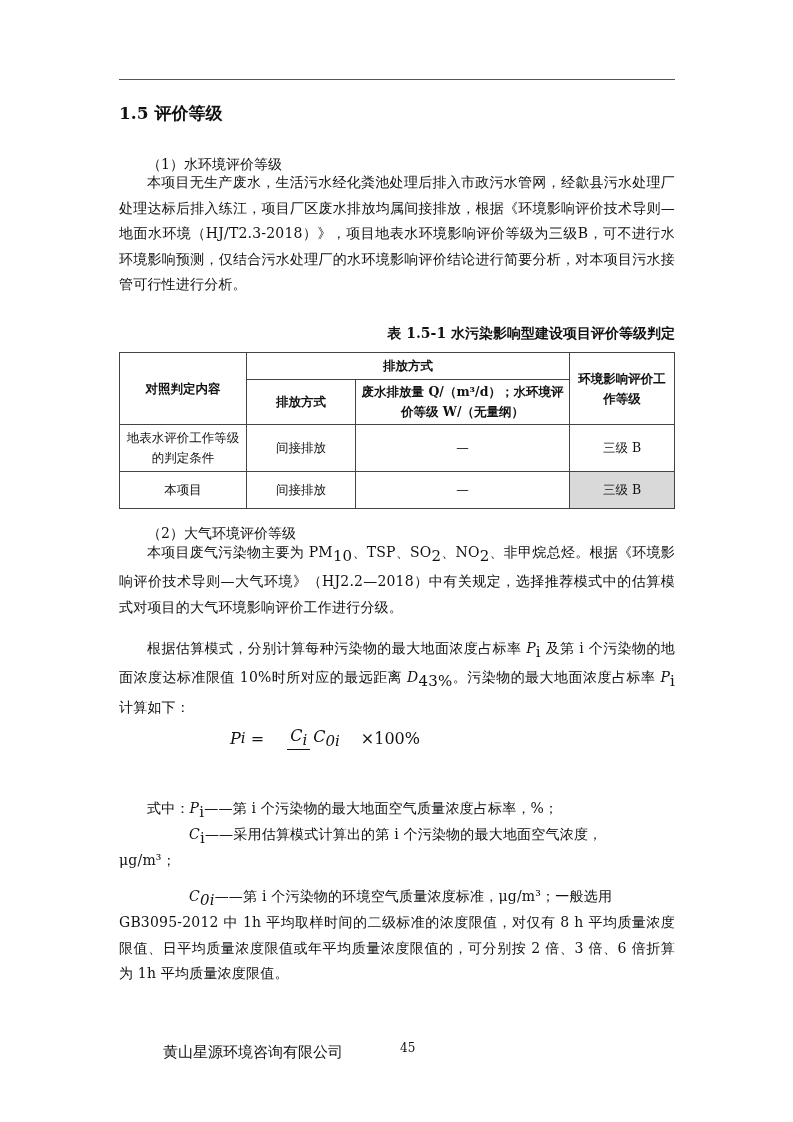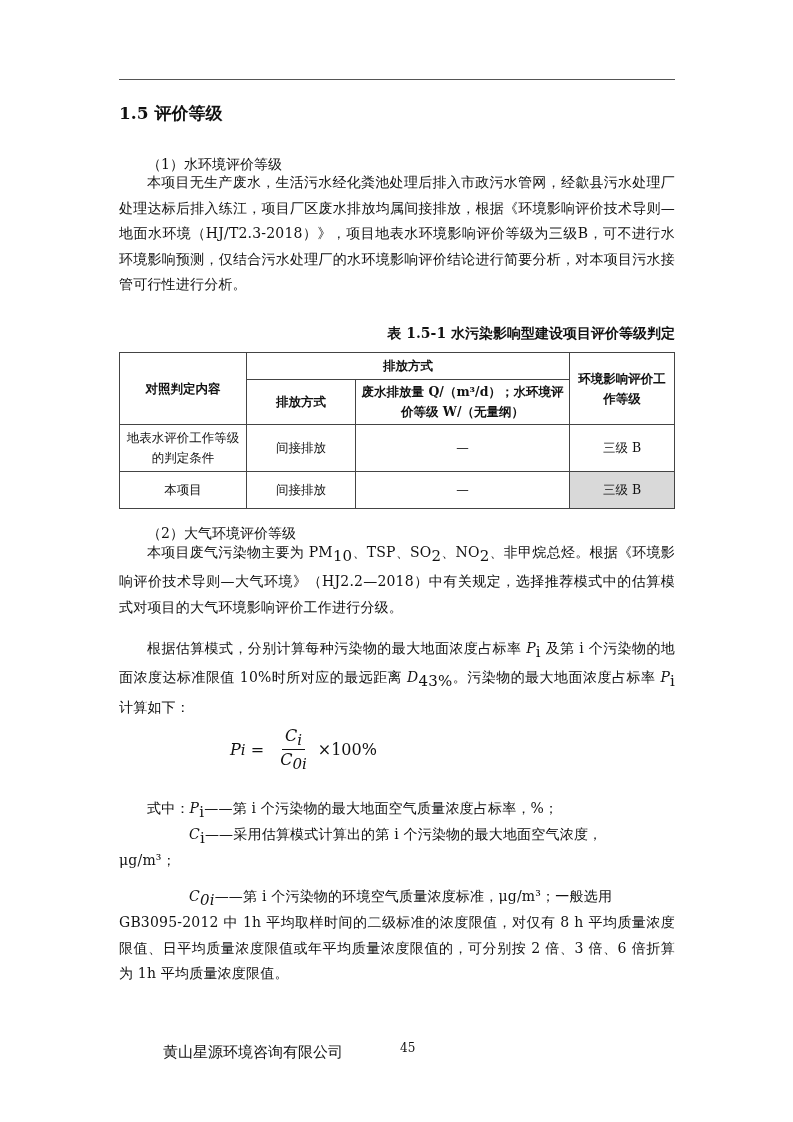--- a/index.html
+++ b/index.html
@@ -9,21 +9,21 @@
   .page { position: absolute; left: 119px; top: 0; width: 556px; }
   .h2 { position: absolute; left: 0; top: 102px; font-family: "DejaVu Serif", serif; font-weight: bold; font-size: 17px; letter-spacing: 0px; }
   .sub { position: absolute; left: 28px; font-size: 14px; margin-top: 10px; }
   .para { position: absolute; left: 0; width: 556px; font-size: 14px; line-height: 25.6px; text-indent: 28px; text-align: justify; letter-spacing: 0.2px; }
   .caption { position: absolute; left: 0; width: 556px; top: 325px; text-align: right; font-weight: bold; font-size: 14px; }
   table.grade { position: absolute; left: 0; top: 352px; width: 556px; border-collapse: collapse; font-size: 12.5px; }
   table.grade td { border: 1px solid #444; text-align: center; vertical-align: middle; padding: 2px 4px; line-height: 20px; }
   table.grade .hdr { font-weight: bold; }
   td.hl { background: #d9d9d9; }
   .formula { position: absolute; left: 230px; top: 726px; font-family: "DejaVu Serif", serif; font-size: 16px; display: flex; align-items: center; }
-  .frac { display: inline-flex; flex-direction: column; align-items: center; margin: 0 8px; }
+  .frac { display: inline-flex; flex-direction: row; align-items: center; margin: 0 18px; }
   .frac .num { border-bottom: 1px solid #111; padding: 0 3px; font-style: italic; }
   .frac .den { padding: 0 3px; font-style: italic; }
   i { font-style: italic; }
   sub { font-size: 15px; }
   .footer-company { position: absolute; left: 145px; top: 1043px; font-size: 15px; margin-left: 18px; }
   .footer-page { position: absolute; left: 400px; top: 1041px; font-size: 12px; }
 </style>
 </head>
 <body>
 

